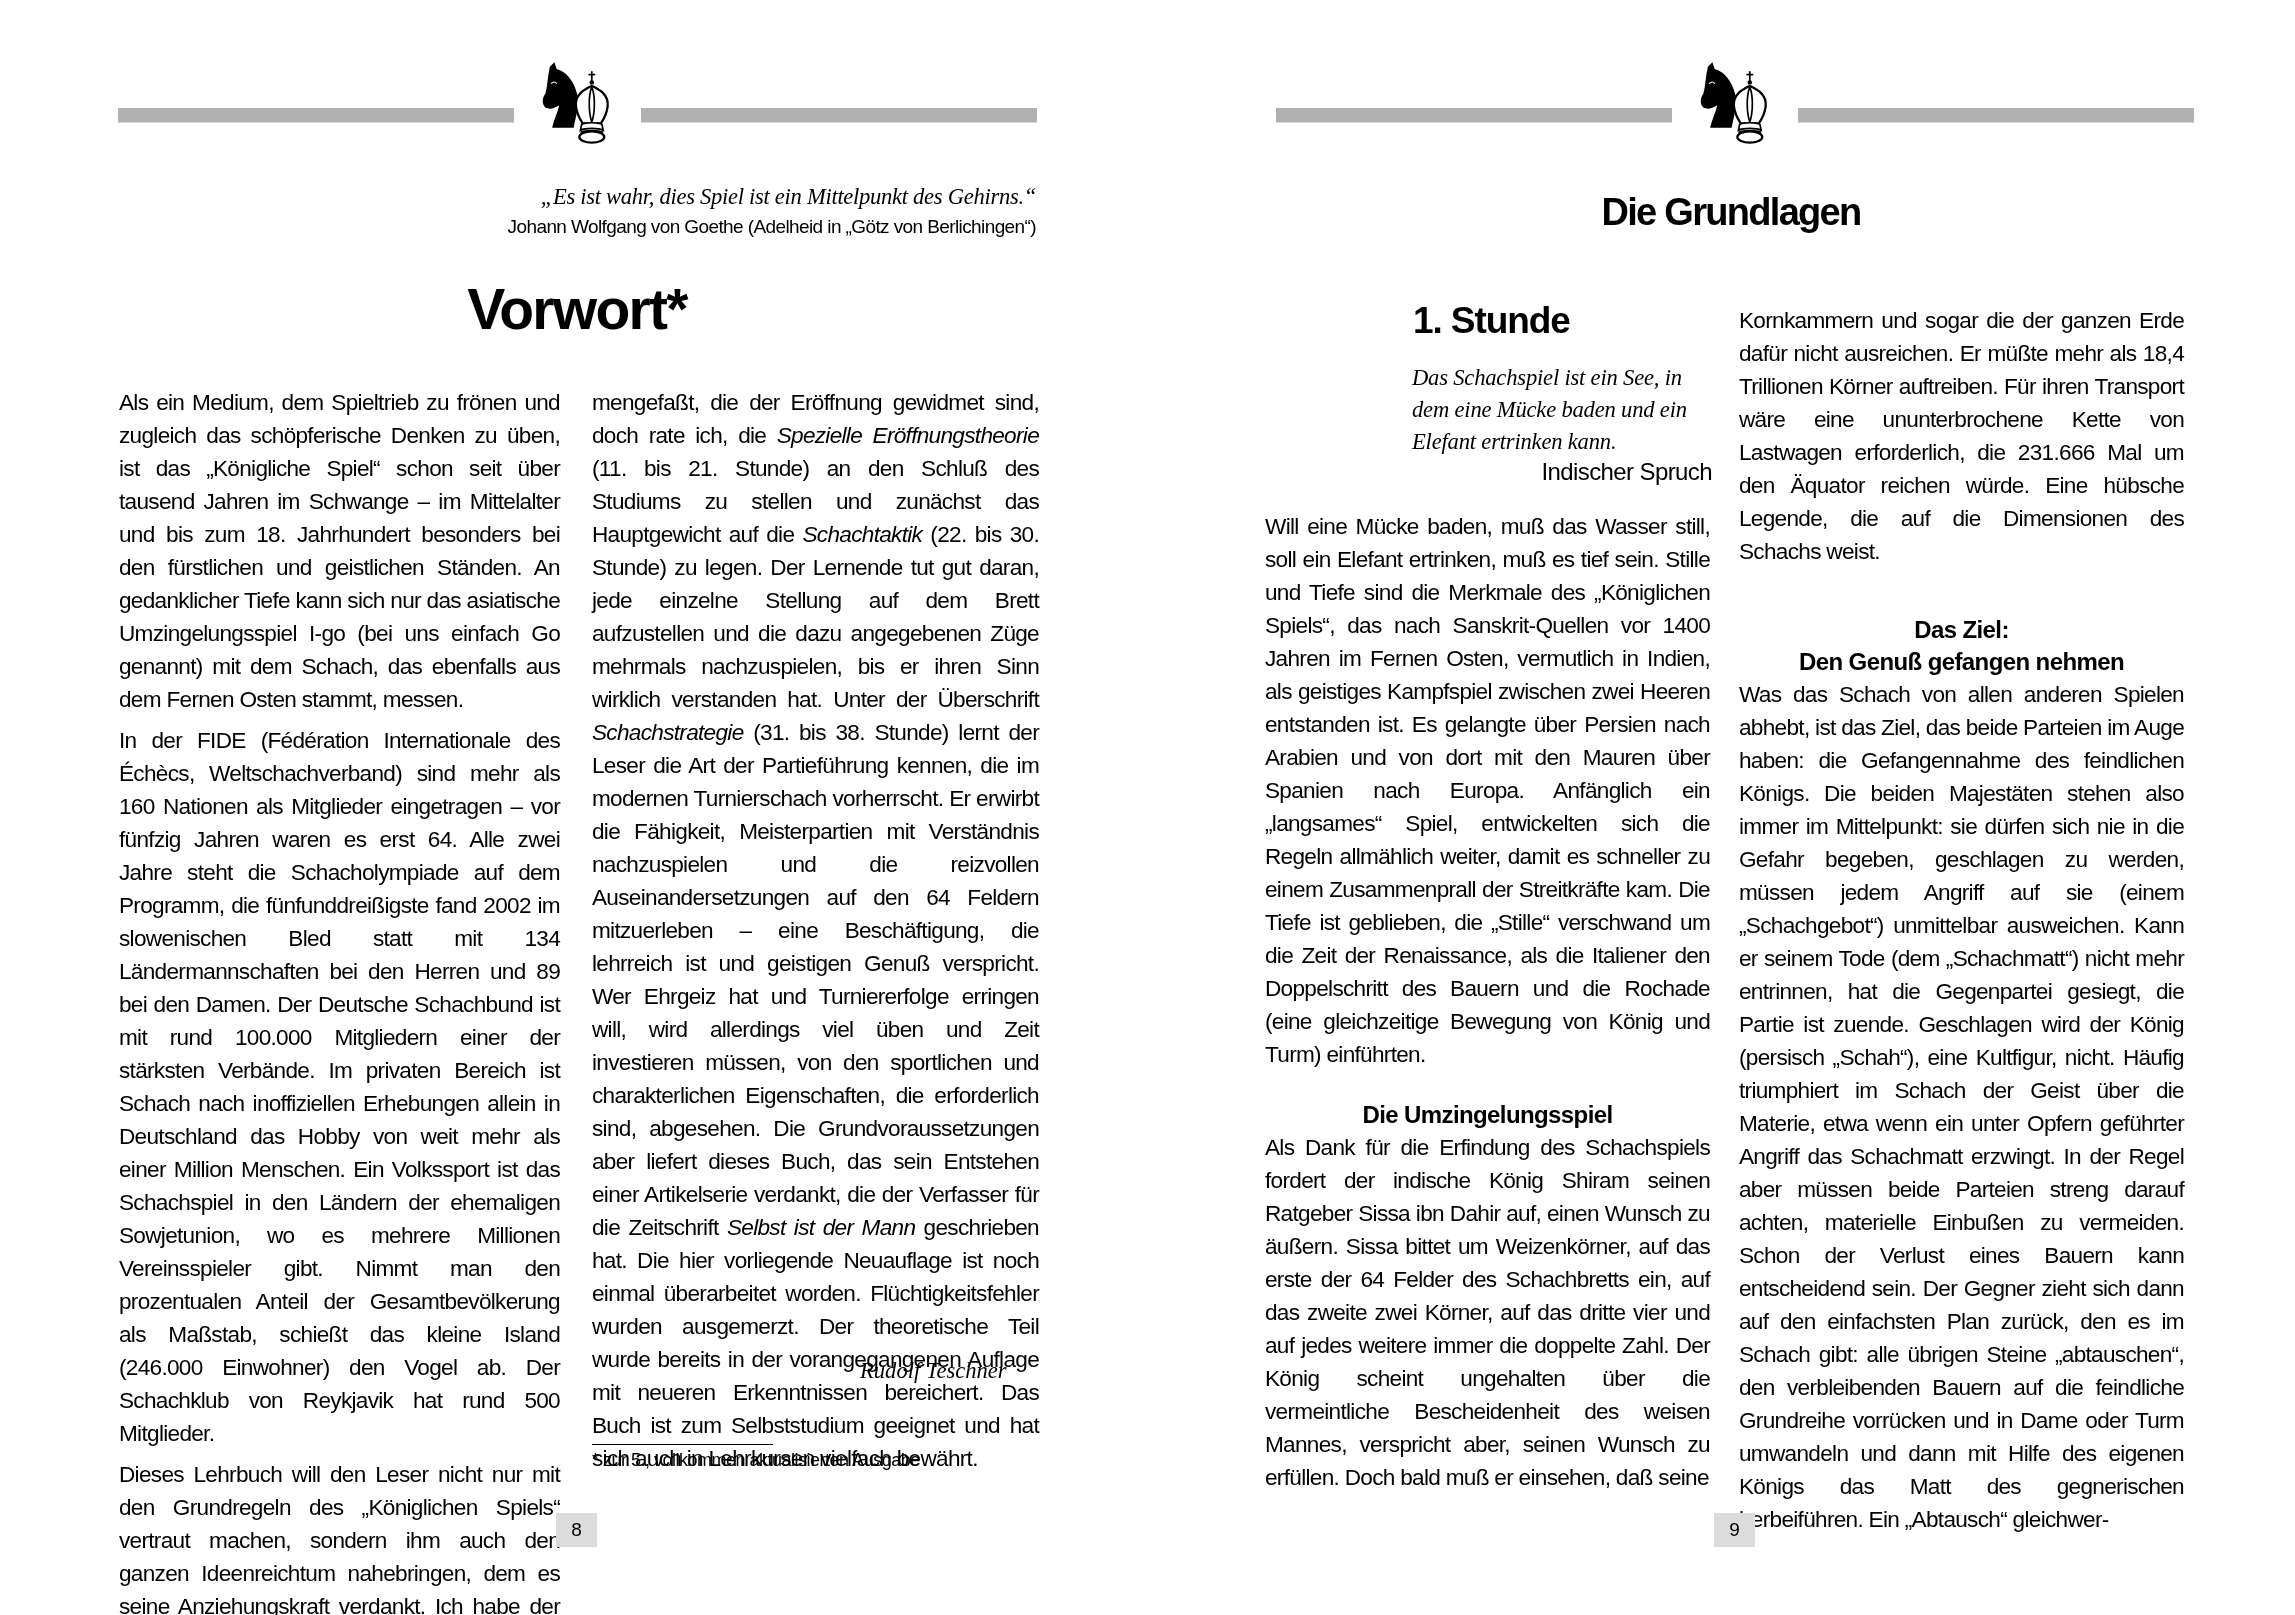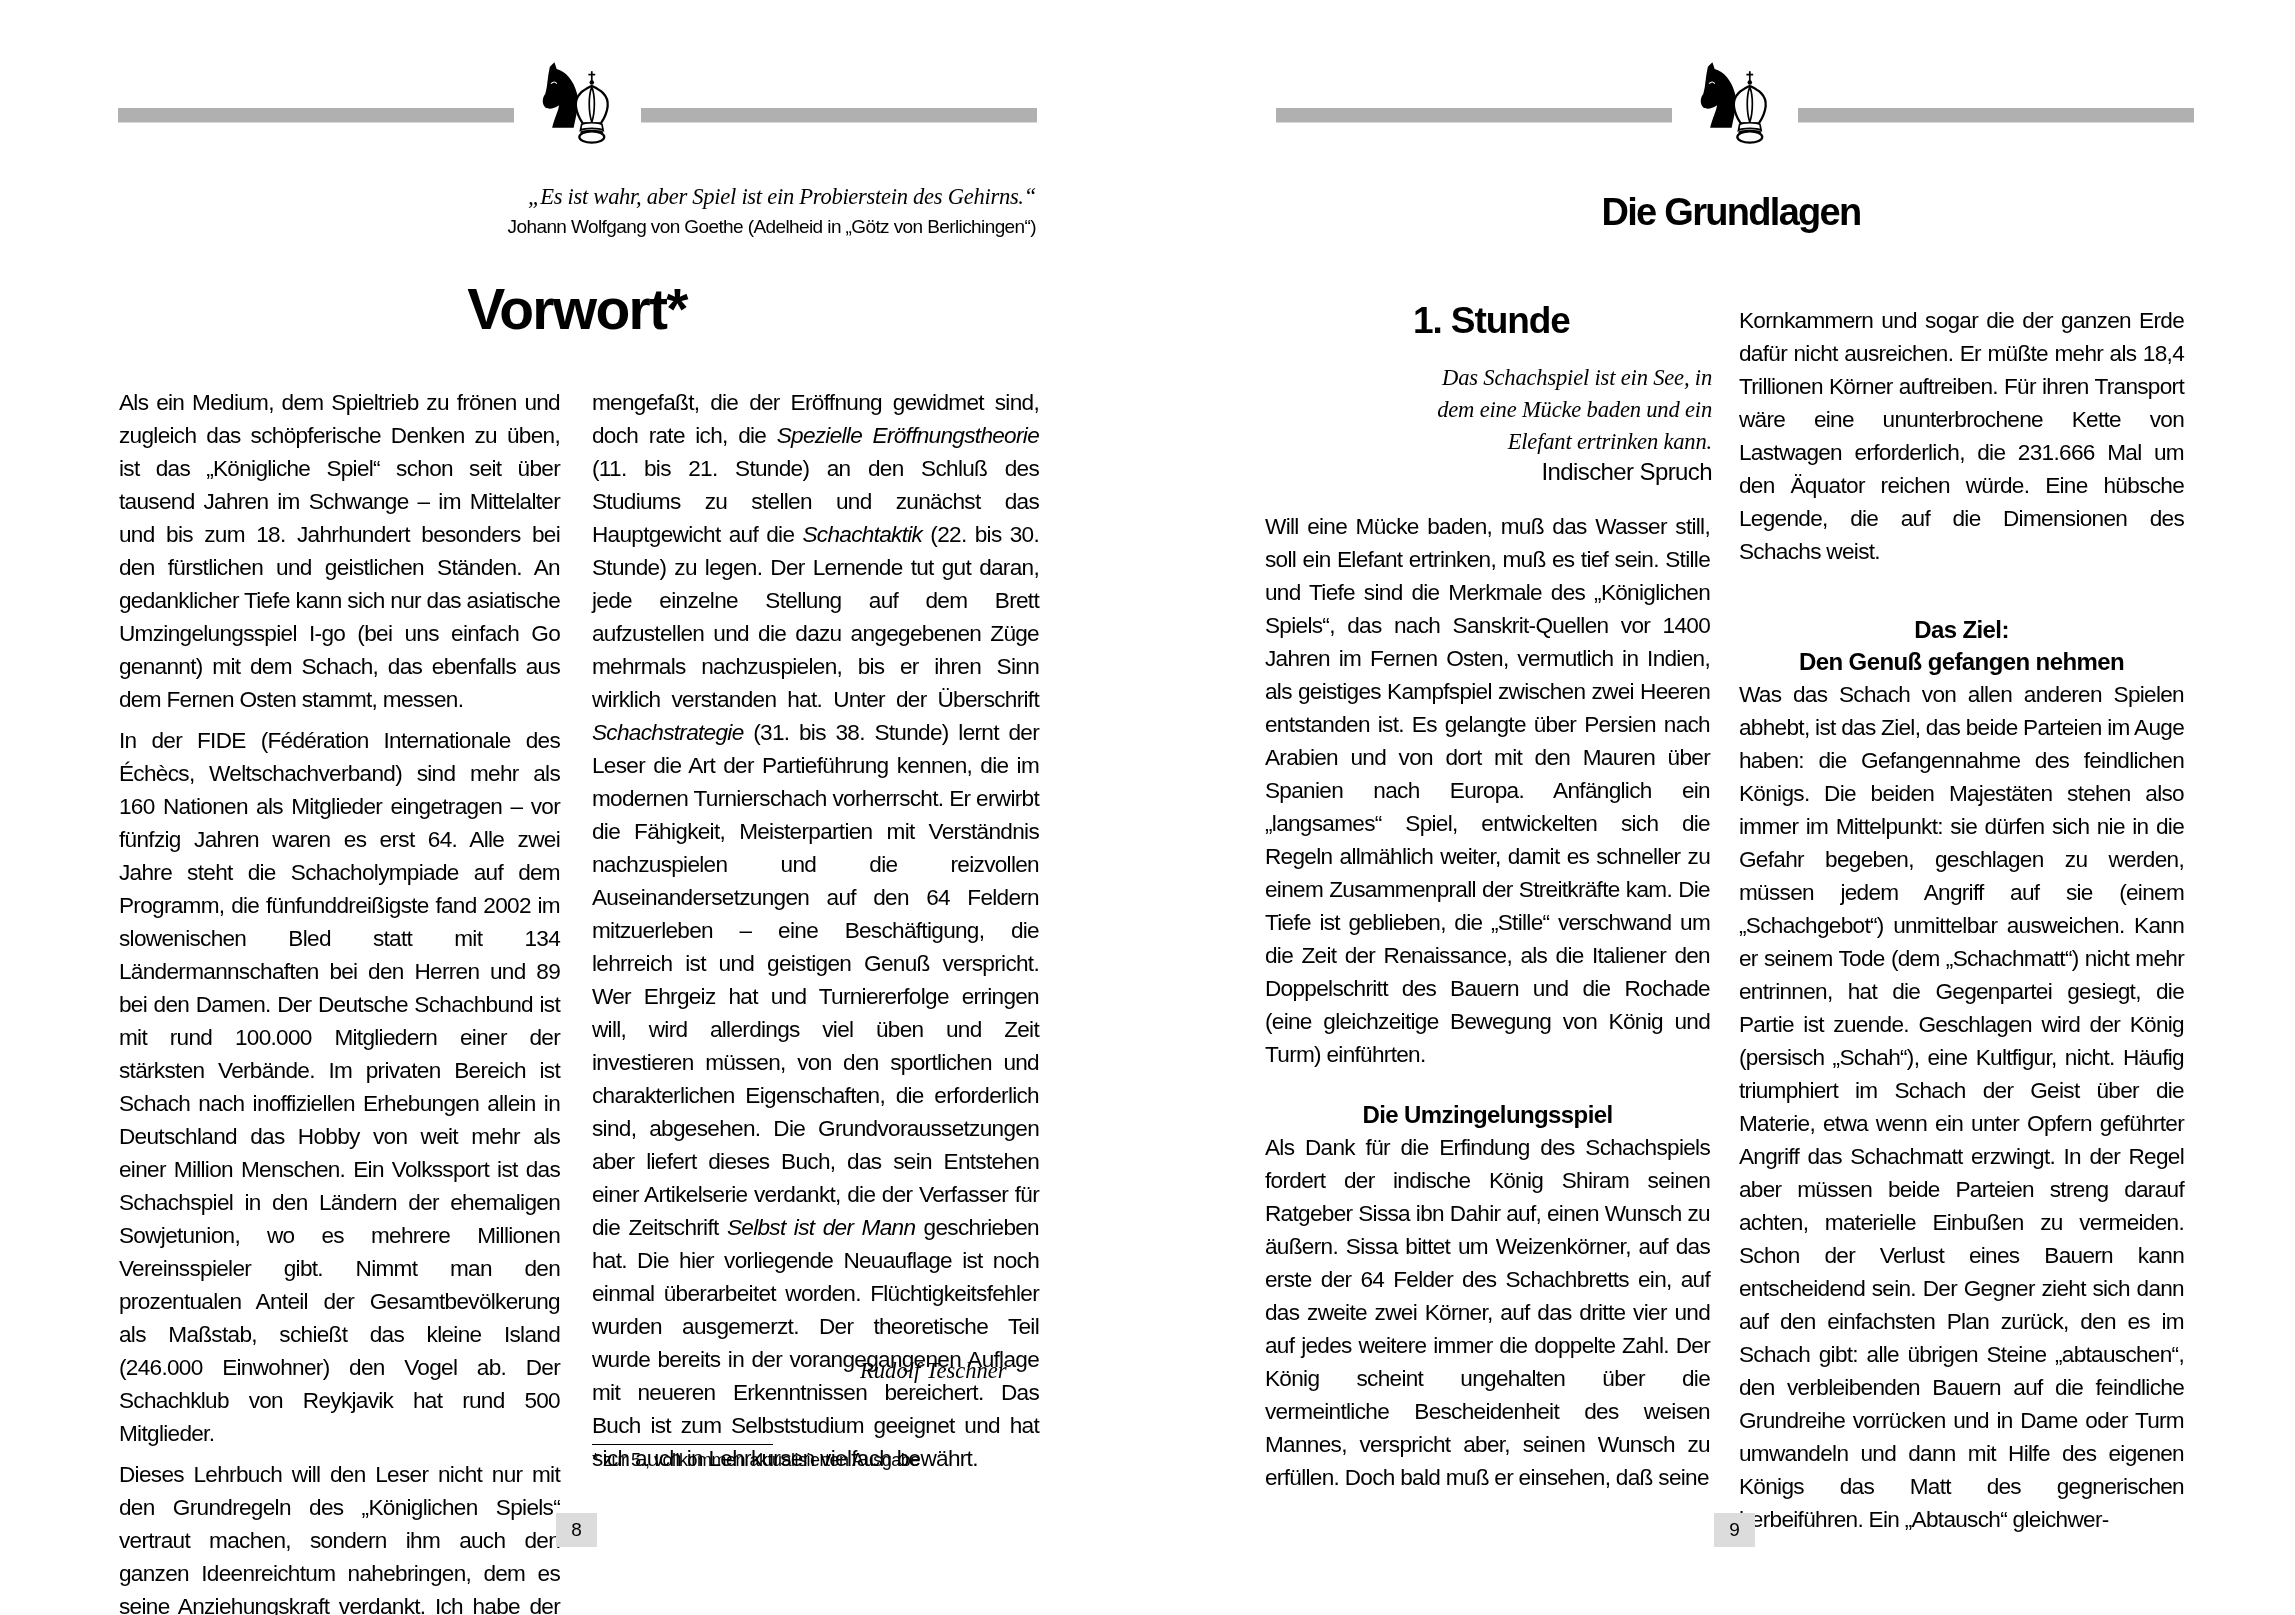--- a/index.html
+++ b/index.html
@@ -20,21 +20,21 @@
 
   .column { position: absolute; font-family: "Liberation Sans", "DejaVu Sans", sans-serif; font-size: 22.6px; line-height: 33px; text-align: justify; letter-spacing: -0.7px; }
   .column p { margin: 0 0 8px 0; }
   .column p.tight { margin-bottom: 0; }
   .column em { font-style: italic; }
 
   .section-heading { font-family: "Liberation Sans", "DejaVu Sans", sans-serif; font-weight: bold; text-align: center; font-size: 24px; line-height: 32px; letter-spacing: -0.6px; margin: 0; }
 
   .chapter-heading { position: absolute; font-family: "Liberation Sans", "DejaVu Sans", sans-serif; font-weight: bold; font-size: 37px; letter-spacing: -1.1px; margin: 0; }
   .epigraph { position: absolute; text-align: right; }
-  .epigraph-quote { font-family: "Liberation Serif", "DejaVu Serif", serif; font-style: italic; font-size: 22.6px; line-height: 32px; text-align: right; letter-spacing: -0.2px; }
+  .epigraph-quote { font-family: "Liberation Serif", "DejaVu Serif", serif; font-style: italic; font-size: 22.6px; line-height: 32px; text-align: left; letter-spacing: -0.2px; }
   .epigraph-source { font-family: "Liberation Sans", "DejaVu Sans", sans-serif; font-size: 24px; line-height: 28px; letter-spacing: -0.6px; }
 
   .signature { position: absolute; font-family: "Liberation Serif", "DejaVu Serif", serif; font-style: italic; font-size: 22.6px; }
   .footnote-rule { position: absolute; height: 1.1px; background: #000; }
   .footnote { position: absolute; font-family: "Liberation Sans", "DejaVu Sans", sans-serif; font-size: 18px; letter-spacing: -0.5px; }
 
   .page-number { position: absolute; top: 1513px; width: 41px; height: 34px; background: #dcdcdc; font-family: "Liberation Sans", "DejaVu Sans", sans-serif; font-size: 19px; line-height: 34px; text-align: center; }
 </style>
 </head>
 <body>
@@ -59,21 +59,21 @@
 </svg>
 
 <div class="page page-left">
   <div class="header-bar" style="left:118px; width:396px;"></div>
   <svg class="chess-emblem" style="left:520px;" viewBox="0 0 130 150">
       <use href="#emblem"></use>
     </svg>
   <div class="header-bar" style="left:641px; width:396px;"></div>
 
   <div class="motto" style="top:181px;">
-    <div class="motto-quote">„Es ist wahr, aber Spiel ist ein Probierstein des Gehirns.“</div>
+    <div class="motto-quote">„Es ist wahr, dies Spiel ist ein Mittelpunkt des Gehirns.“</div>
     <div class="motto-author">Johann Wolfgang von Goethe (Adelheid in „Götz von Berlichingen“)</div>
   </div>
 
   <h1 class="page-title" style="left:362px; width:430px; top:276px; font-size:57px;">Vorwort*</h1>
 
   <div class="column" style="left:119px; top:386px; width:441px;">
     <p>Als ein Medium, dem Spieltrieb zu frönen und zugleich das schöpferische Denken zu üben, ist das „Königliche Spiel“ schon seit über tausend Jahren im Schwange – im Mittelalter und bis zum 18. Jahrhundert besonders bei den fürstlichen und geistlichen Ständen. An gedanklicher Tiefe kann sich nur das asiatische Umzingelungsspiel I-go (bei uns einfach Go genannt) mit dem Schach, das ebenfalls aus dem Fernen Osten stammt, messen.</p>
     <p>In der FIDE (Fédération Internationale des Échècs, Weltschachverband) sind mehr als 160 Nationen als Mitglieder eingetragen – vor fünfzig Jahren waren es erst 64. Alle zwei Jahre steht die Schacholympiade auf dem Programm, die fünfunddreißigste fand 2002 im slowenischen Bled statt mit 134 Ländermannschaften bei den Herren und 89 bei den Damen. Der Deutsche Schachbund ist mit rund 100.000 Mitgliedern einer der stärksten Verbände. Im privaten Bereich ist Schach nach inoffiziellen Erhebungen allein in Deutschland das Hobby von weit mehr als einer Million Menschen. Ein Volkssport ist das Schachspiel in den Ländern der ehemaligen Sowjetunion, wo es mehrere Millionen Vereinsspieler gibt. Nimmt man den prozentualen Anteil der Gesamtbevölkerung als Maßstab, schießt das kleine Island (246.000 Einwohner) den Vogel ab. Der Schachklub von Reykjavik hat rund 500 Mitglieder.</p>
     <p>Dieses Lehrbuch will den Leser nicht nur mit den Grundregeln des „Königlichen Spiels“ vertraut machen, sondern ihm auch den ganzen Ideenreichtum nahebringen, dem es seine Anziehungskraft verdankt. Ich habe der Übersichtlichkeit halber die Kapitel zusam-</p>
   </div>

